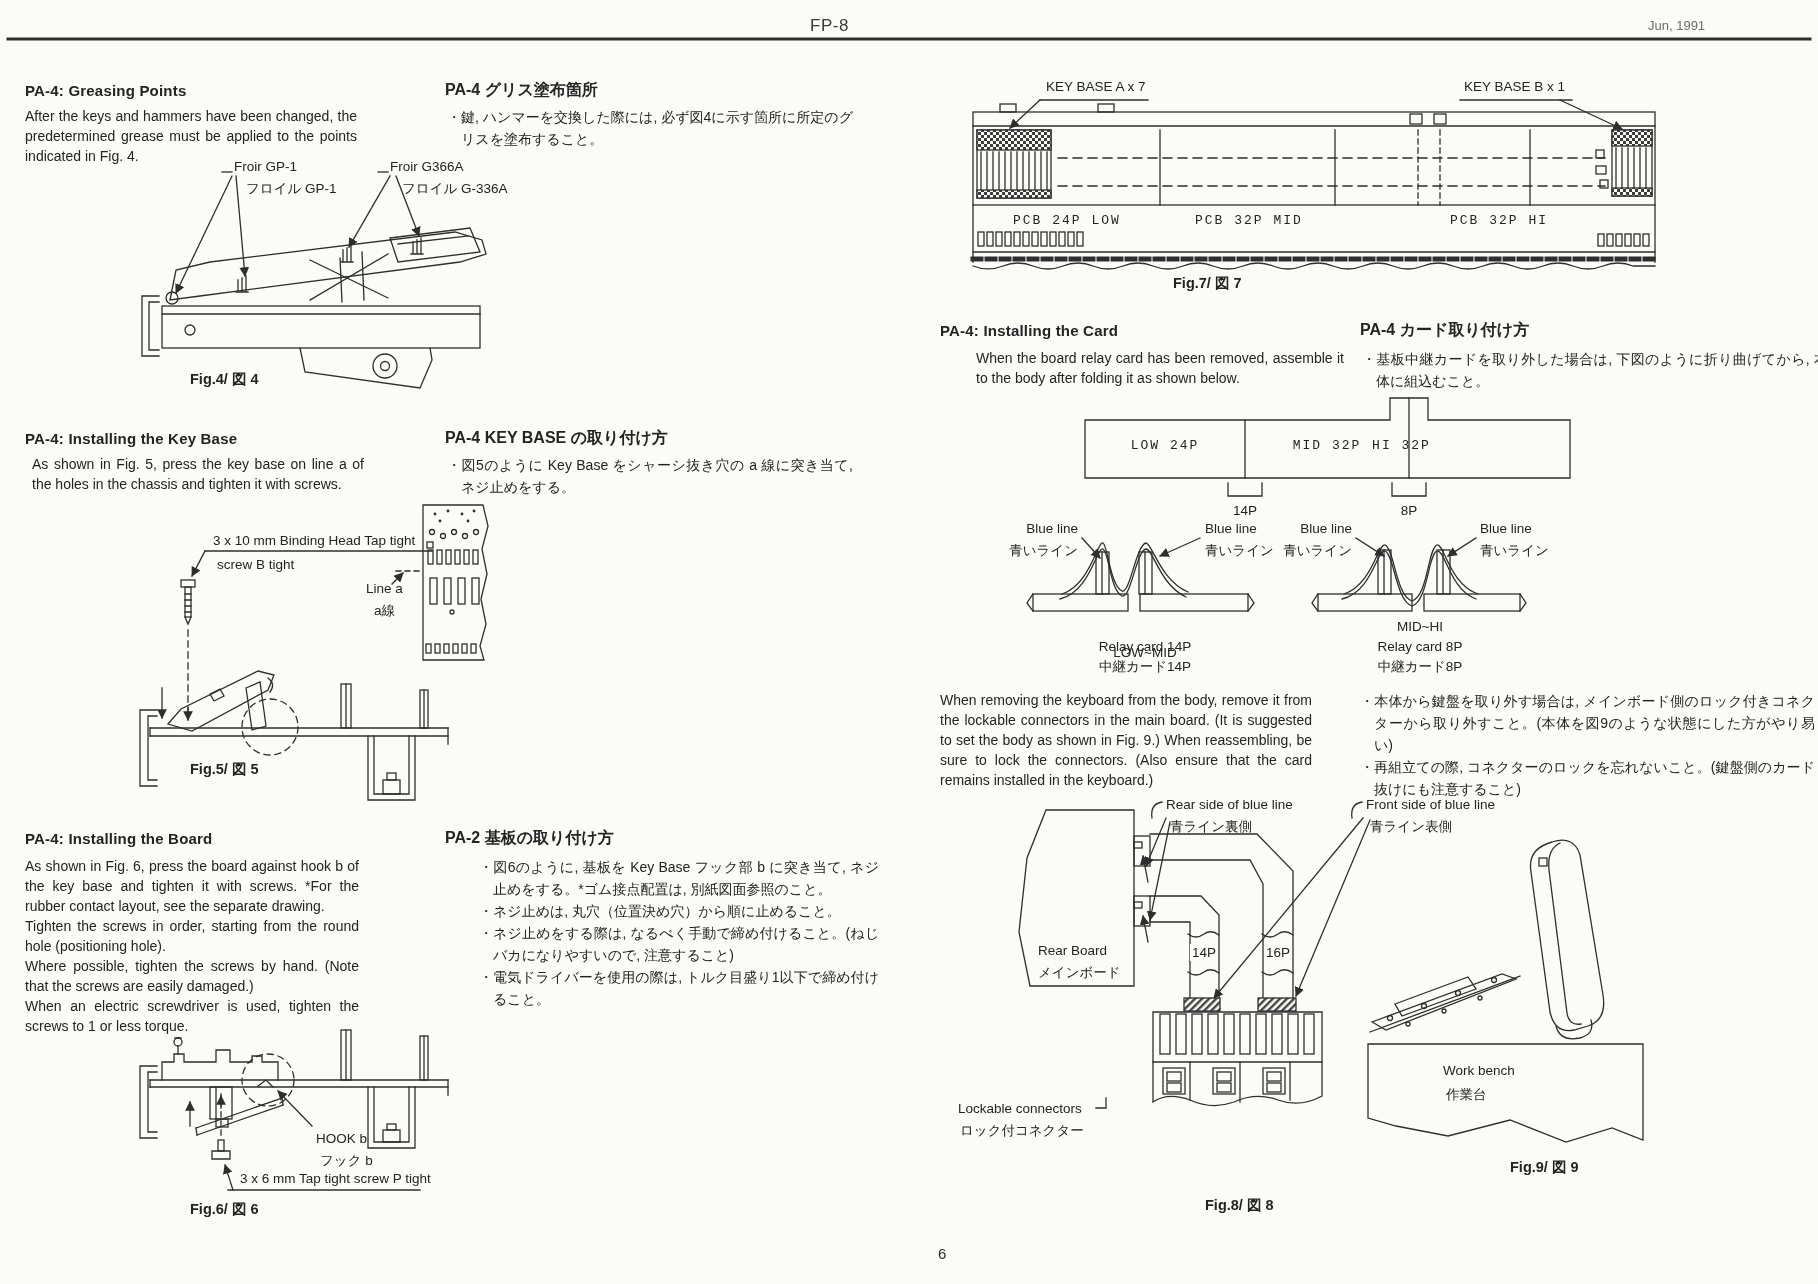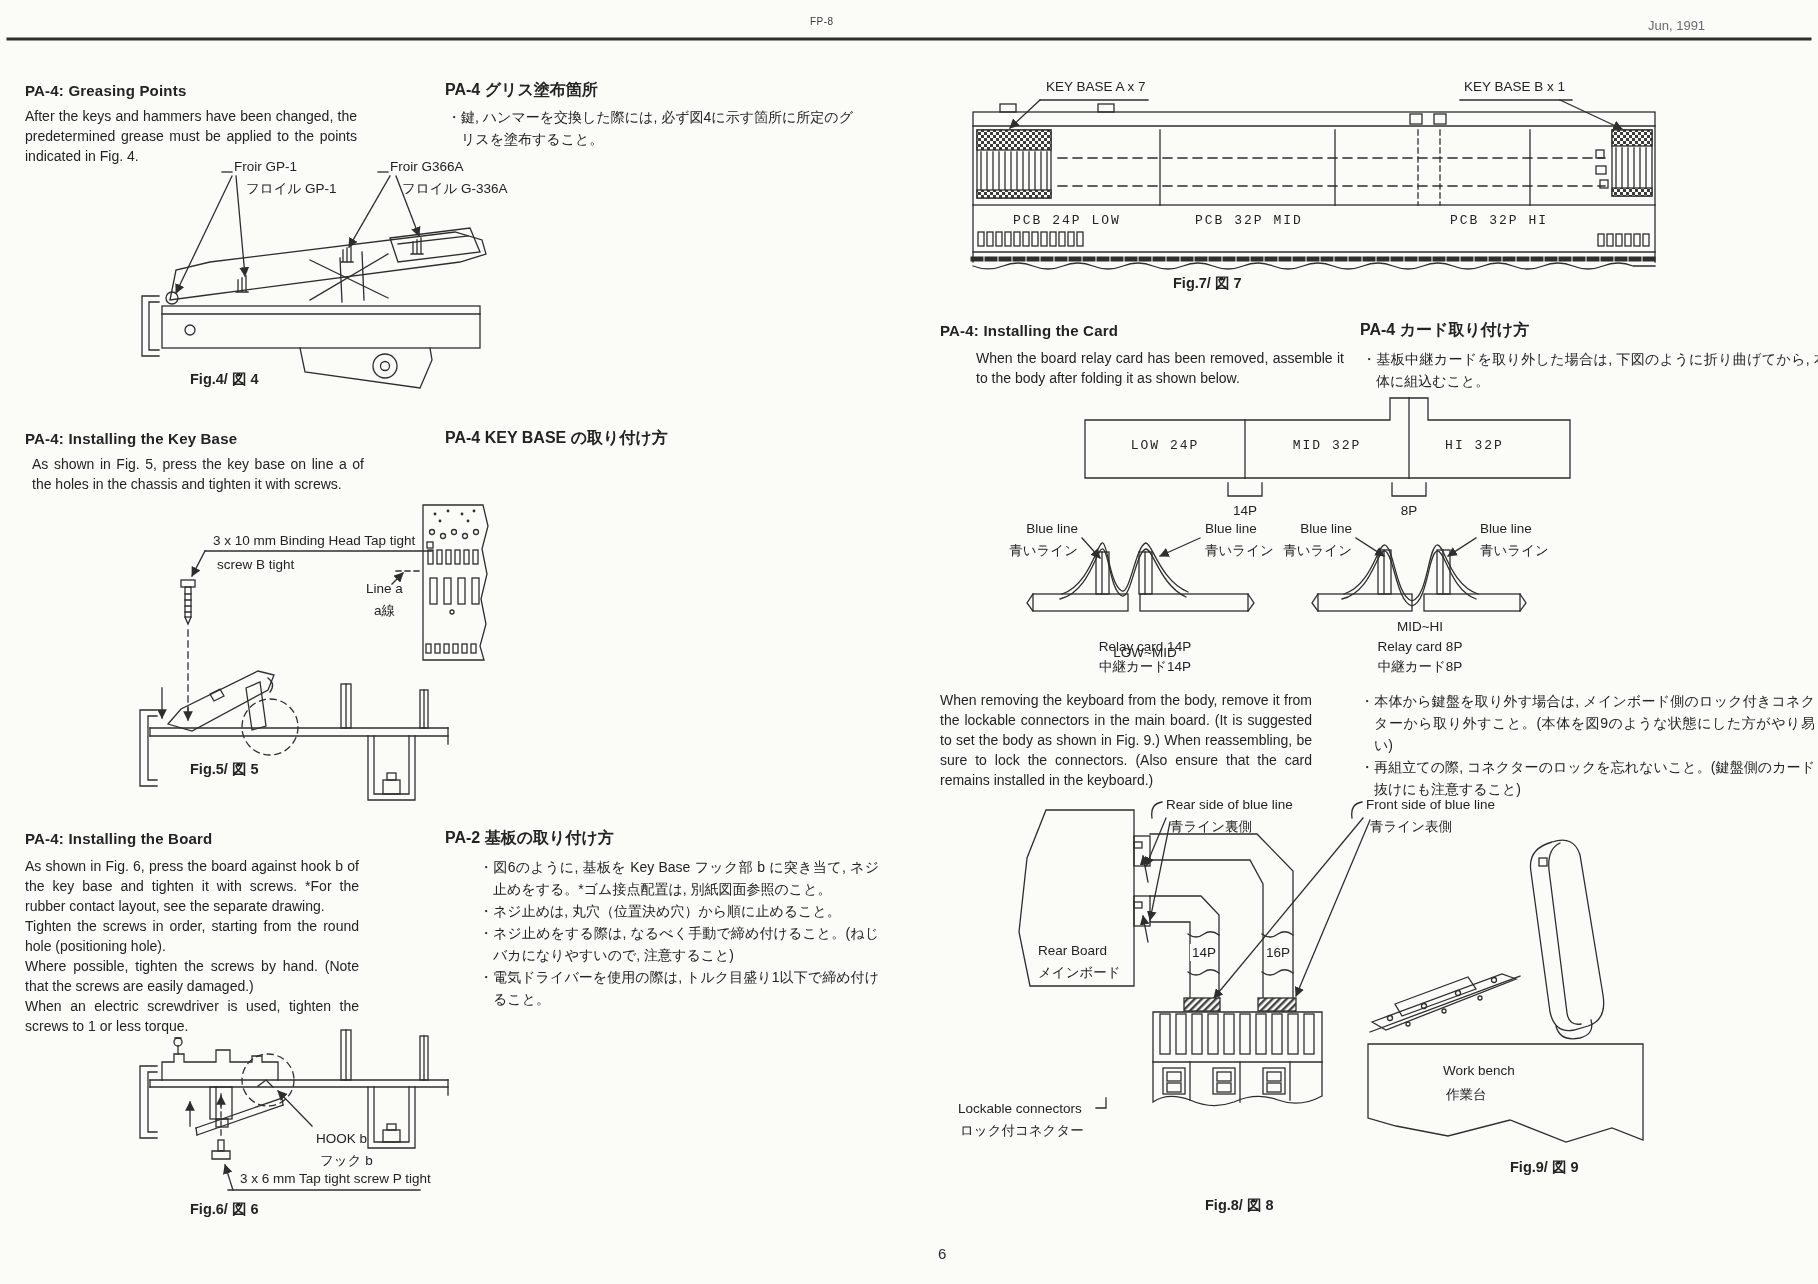--- a/index.html
+++ b/index.html
@@ -11,21 +11,21 @@
   .abs{position:absolute;}
   .en-h{font-size:15px;font-weight:bold;letter-spacing:.2px;white-space:nowrap;}
   .ja-h{font-size:16px;font-weight:bold;white-space:nowrap;}
   .en-p{font-size:14px;line-height:20px;text-align:justify;}
   .ja-p{font-size:14px;line-height:22px;padding-left:14px;text-indent:-14px;text-align:justify;}
   .lbl{font-size:13.5px;line-height:17px;white-space:nowrap;}
   .cap{font-size:14.5px;font-weight:bold;white-space:nowrap;}
   .mono{font-family:"Liberation Mono","DejaVu Sans Mono",monospace;font-size:13px;letter-spacing:2px;white-space:nowrap;}
   .ctr{text-align:center;}
   .rgt{text-align:right;}
-  .hdr-code{font-size:10px;letter-spacing:.5px;color:#3a3a3a;}
+  .hdr-code{font-size:17px;letter-spacing:.5px;color:#3a3a3a;}
   .hdr-date{font-size:13px;color:#6b6b6b;}
   .pageno{font-size:15px;color:#2b2b2b;}
   svg.art{position:absolute;left:0;top:0;}
   .wbox{background:#fbfbf8;padding:0 2px;}
 </style>
 </head>
 <body>
 
 <div class="page">
 
@@ -361,20 +361,21 @@
 
   <div class="abs lbl" style="left:234px;top:158px;">Froir GP-1</div>
   <div class="abs lbl" style="left:246px;top:180px;">フロイル GP-1</div>
   <div class="abs lbl" style="left:390px;top:158px;">Froir G366A</div>
   <div class="abs lbl" style="left:402px;top:180px;">フロイル G-336A</div>
   <div class="abs cap" style="left:190px;top:370px;">Fig.4/ 図 4</div>
 
   <div class="abs en-h" style="left:25px;top:430px;">PA-4: Installing the Key Base</div>
   <div class="abs en-p" style="left:32px;top:454px;width:332px;">As shown in Fig. 5, press the key base on line a of the holes in the chassis and tighten it with screws.</div>
   <div class="abs ja-h" style="left:445px;top:428px;">PA-4 KEY BASE の取り付け方</div>
+  <div class="abs ja-p" style="left:447px;top:454px;width:392px;">・図5のように Key Base をシャーシ抜き穴の a 線に突き当て, ネジ止めをする。</div>
 
   <div class="abs lbl" style="left:213px;top:532px;">3 x 10 mm Binding Head Tap tight</div>
   <div class="abs lbl" style="left:217px;top:556px;">screw B tight</div>
   <div class="abs lbl" style="left:366px;top:580px;">Line a</div>
   <div class="abs lbl" style="left:374px;top:602px;">a線</div>
   <div class="abs cap" style="left:190px;top:760px;">Fig.5/ 図 5</div>
 
   <div class="abs en-h" style="left:25px;top:830px;">PA-4: Installing the Board</div>
   <div class="abs" style="left:25px;top:856px;width:334px;">
     <div class="en-p">As shown in Fig. 6, press the board against hook b of the key base and tighten it with screws. *For the rubber contact layout, see the separate drawing.</div>
@@ -402,21 +403,21 @@
   <div class="abs mono" style="left:1450px;top:213px;">PCB 32P HI</div>
   <div class="abs cap" style="left:1173px;top:274px;">Fig.7/ 図 7</div>
 
   <div class="abs en-h" style="left:940px;top:322px;">PA-4: Installing the Card</div>
   <div class="abs en-p" style="left:976px;top:348px;width:368px;">When the board relay card has been removed, assemble it to the body after folding it as shown below.</div>
   <div class="abs ja-h" style="left:1360px;top:320px;">PA-4 カード取り付け方</div>
   <div class="abs ja-p" style="left:1362px;top:348px;width:452px;">・基板中継カードを取り外した場合は, 下図のように折り曲げてから, 本体に組込むこと。</div>
 
   <div class="abs mono ctr" style="left:1085px;top:438px;width:160px;">LOW 24P</div>
   <div class="abs mono ctr" style="left:1245px;top:438px;width:164px;">MID 32P</div>
-  <div class="abs mono ctr" style="left:1409px;top:438px;width:131px;">HI 32P</div>
+  <div class="abs mono ctr" style="left:1336px;top:438px;width:131px;">HI 32P</div>
   <div class="abs lbl ctr" style="left:1215px;top:502px;width:60px;">14P</div>
   <div class="abs lbl ctr" style="left:1379px;top:502px;width:60px;">8P</div>
 
   <div class="abs lbl rgt" style="left:990px;top:520px;width:88px;">Blue line</div>
   <div class="abs lbl rgt" style="left:990px;top:542px;width:88px;">青いライン</div>
   <div class="abs lbl" style="left:1205px;top:520px;">Blue line</div>
   <div class="abs lbl" style="left:1205px;top:542px;">青いライン</div>
   <div class="abs lbl rgt" style="left:1264px;top:520px;width:88px;">Blue line</div>
   <div class="abs lbl rgt" style="left:1264px;top:542px;width:88px;">青いライン</div>
   <div class="abs lbl" style="left:1480px;top:520px;">Blue line</div>

